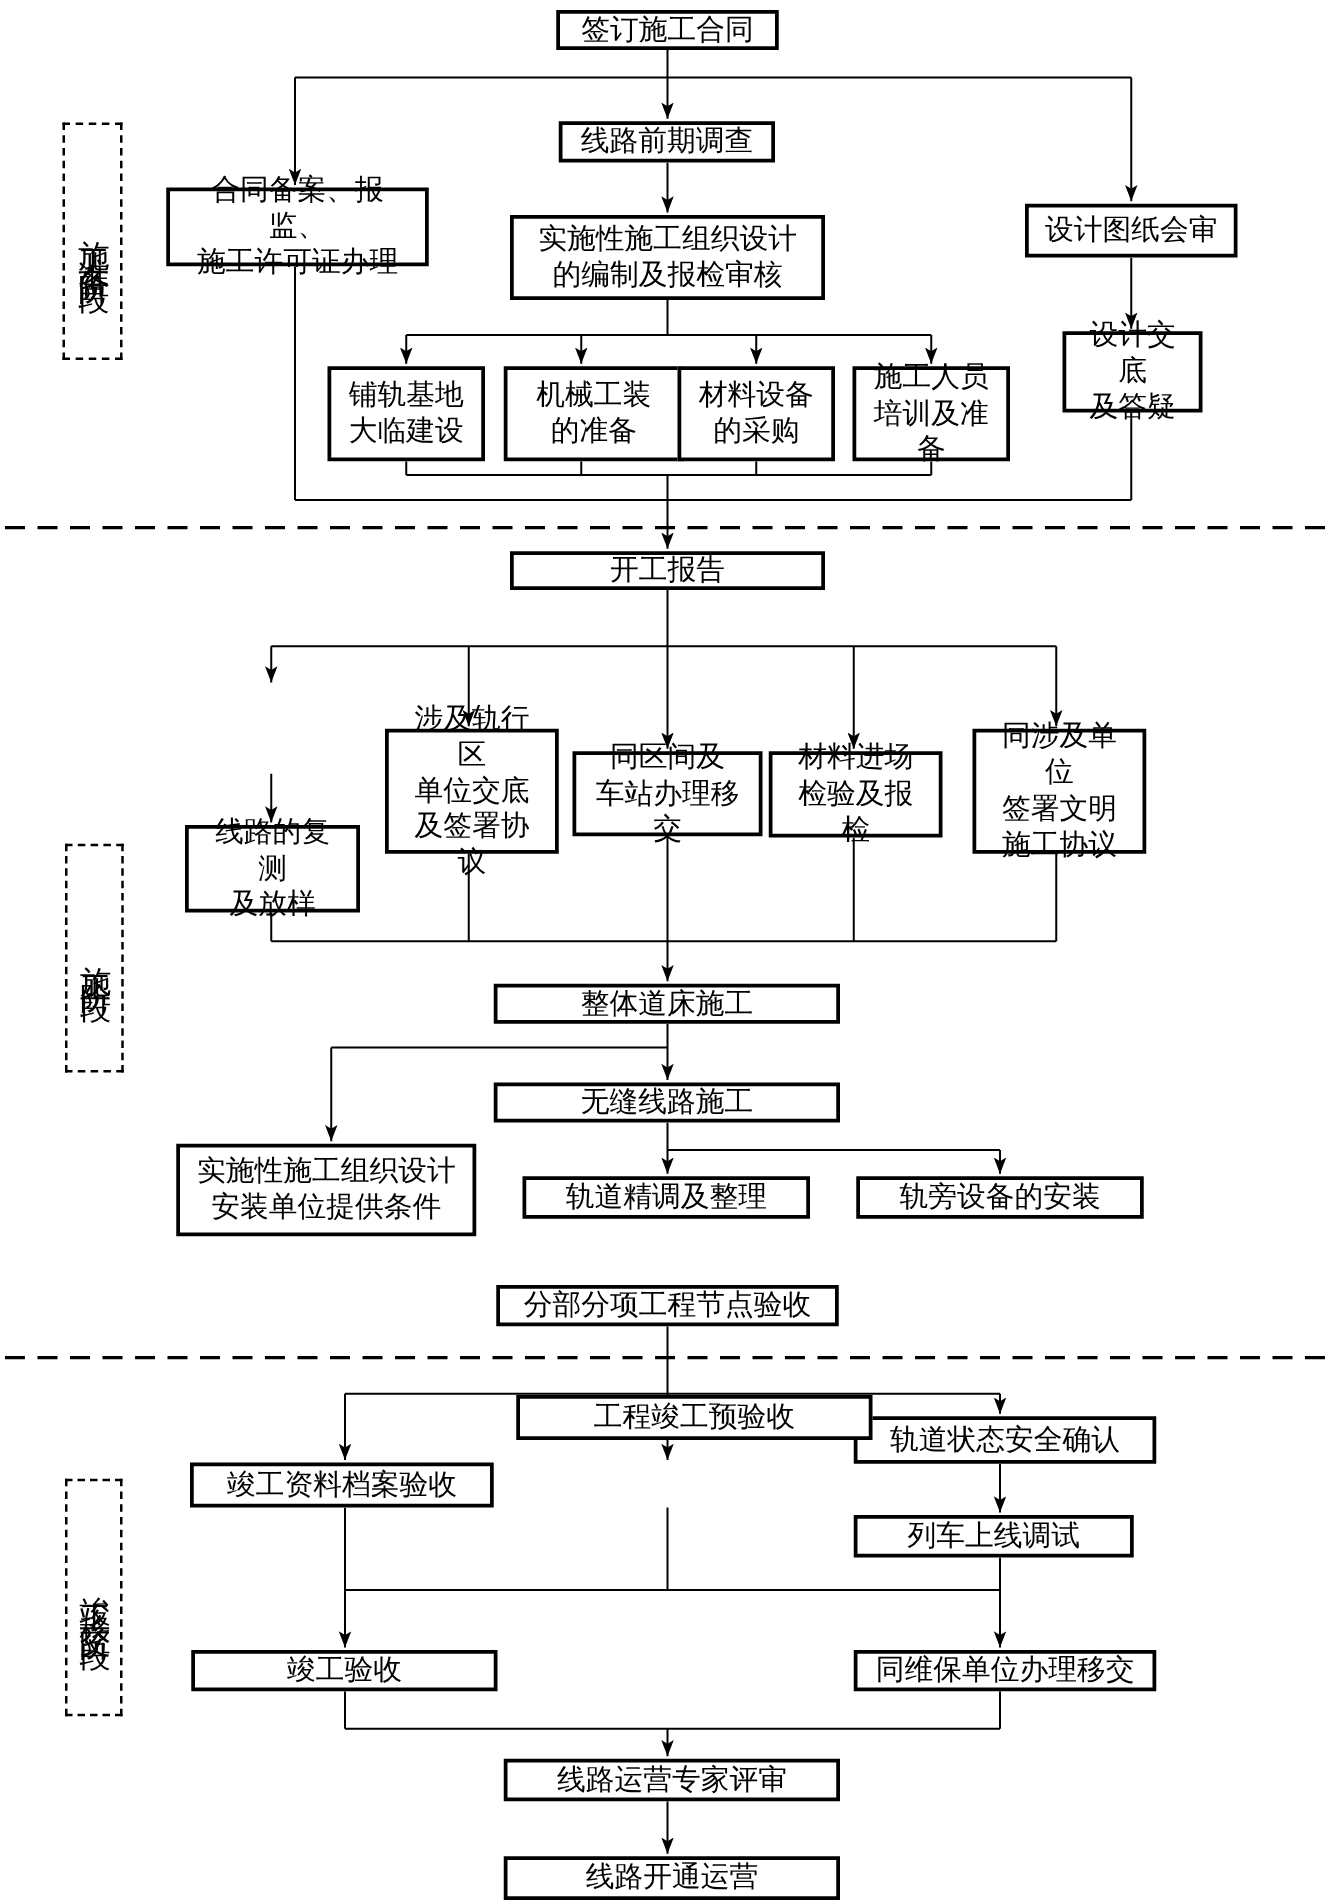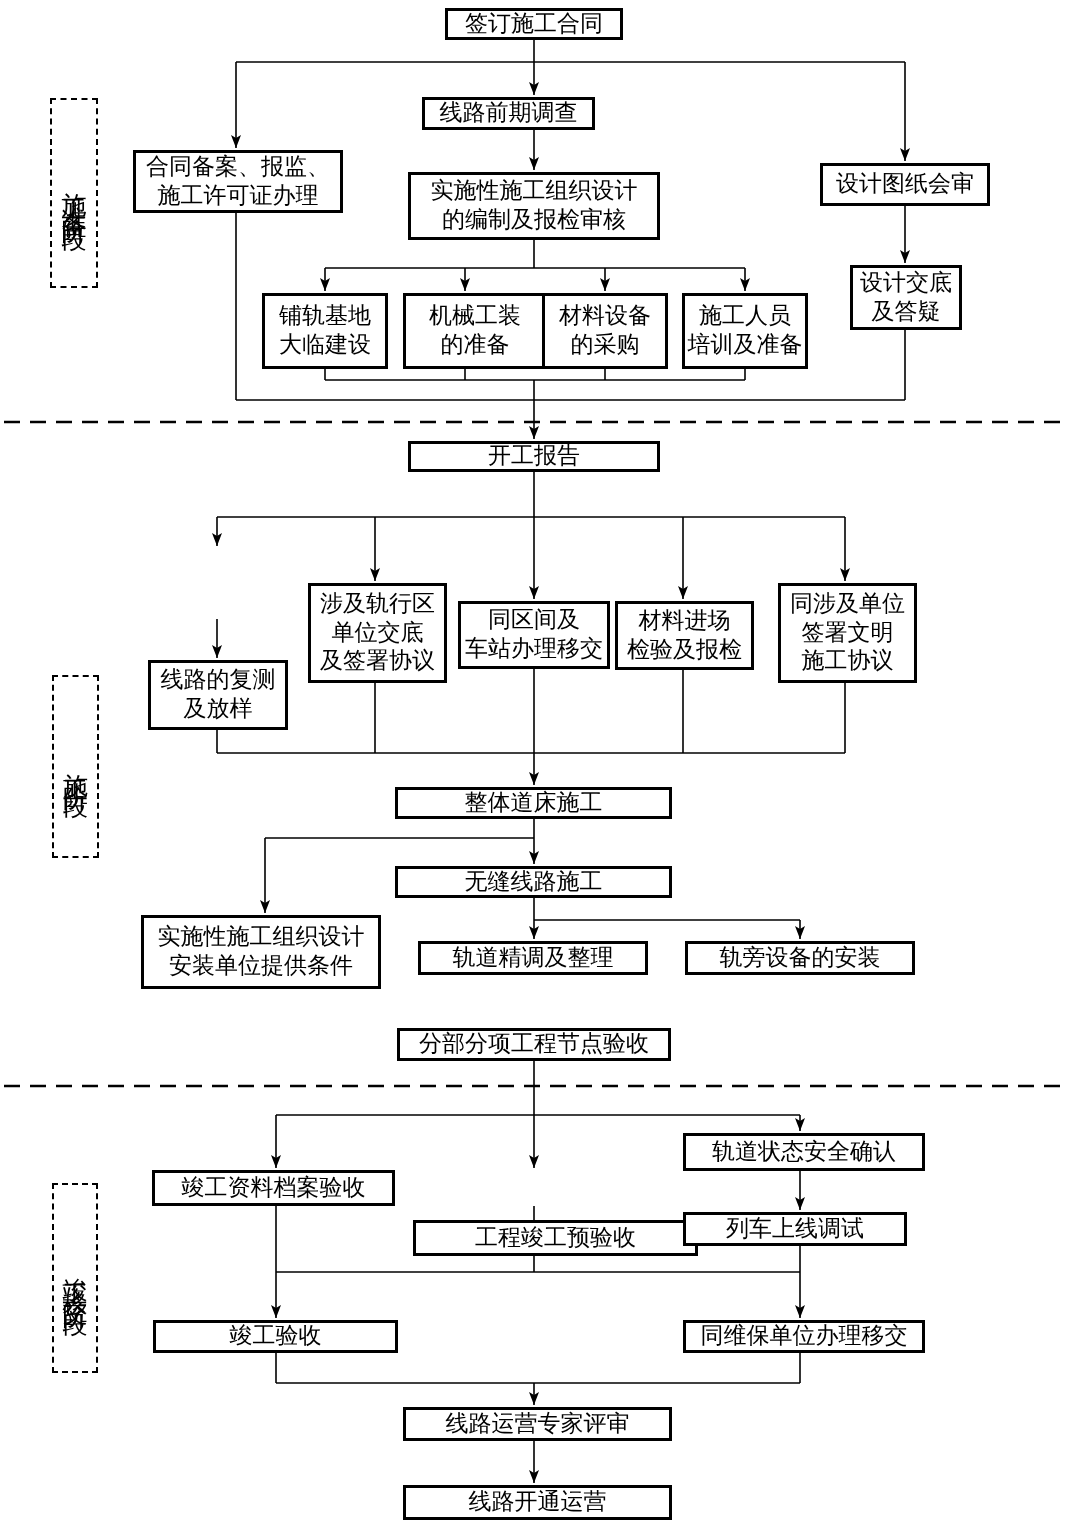--- a/index.html
+++ b/index.html
@@ -11,21 +11,21 @@
     color:#000;
     overflow:hidden;
   }
   #connectors{position:absolute;left:0;top:0;width:1068px;height:1523px;z-index:0;}
   .node{
     position:absolute;box-sizing:border-box;
     border:3px solid #000;background:#fff;
     display:flex;align-items:center;justify-content:center;
     text-align:center;white-space:pre-line;
     font-size:23px;line-height:1.26;z-index:1;
-    padding:0;
+    padding:12px;
   }
   .phase-label{
     position:absolute;box-sizing:border-box;
     border:2px dashed #000;background:#fff;
     display:flex;align-items:center;justify-content:center;
     writing-mode:vertical-rl;text-orientation:upright;
     font-size:25px;letter-spacing:7px;z-index:1;
   }
 </style>
 </head>
@@ -110,21 +110,21 @@
       <path d="M534,1383 V1405" marker-end="url(#arr)"></path>
       <path d="M534,1441 V1483" marker-end="url(#arr)"></path>
     </g>
   </svg>
 
   <div class="phase-label" style="left:50px;top:98px;width:48px;height:190px">施工准备阶段</div>
   <div class="phase-label" style="left:52px;top:675px;width:47px;height:183px">施工阶段</div>
   <div class="phase-label" style="left:52px;top:1183px;width:46px;height:190px">竣工移交阶段</div>
 
   <div class="node" style="left:445px;top:8px;width:178px;height:32px">签订施工合同</div>
-  <div class="node" style="left:422px;top:97px;width:173px;height:33px">线路前期调查</div>
+  <div class="node" style="left:447px;top:97px;width:173px;height:33px">线路前期调查</div>
   <div class="node" style="left:133px;top:150px;width:210px;height:63px">合同备案、报监、
 施工许可证办理</div>
   <div class="node" style="left:408px;top:172px;width:252px;height:68px">实施性施工组织设计
 的编制及报检审核</div>
   <div class="node" style="left:820px;top:163px;width:170px;height:43px">设计图纸会审</div>
   <div class="node" style="left:850px;top:265px;width:112px;height:65px">设计交底
 及答疑</div>
   <div class="node" style="left:262px;top:293px;width:126px;height:76px">铺轨基地
 大临建设</div>
   <div class="node" style="left:403px;top:293px;width:144px;height:76px">机械工装
@@ -150,20 +150,20 @@
   <div class="node" style="left:395px;top:787px;width:277px;height:32px">整体道床施工</div>
   <div class="node" style="left:395px;top:866px;width:277px;height:32px">无缝线路施工</div>
   <div class="node" style="left:141px;top:915px;width:240px;height:74px">实施性施工组织设计
 安装单位提供条件</div>
   <div class="node" style="left:418px;top:941px;width:230px;height:34px">轨道精调及整理</div>
   <div class="node" style="left:685px;top:941px;width:230px;height:34px">轨旁设备的安装</div>
   <div class="node" style="left:397px;top:1028px;width:274px;height:33px">分部分项工程节点验收</div>
 
   <div class="node" style="left:683px;top:1133px;width:242px;height:38px">轨道状态安全确认</div>
   <div class="node" style="left:152px;top:1170px;width:243px;height:36px">竣工资料档案验收</div>
-  <div class="node" style="left:413px;top:1220px;width:285px;height:36px">工程竣工预验收</div>
+  <div class="node" style="left:413px;top:1116px;width:285px;height:36px">工程竣工预验收</div>
   <div class="node" style="left:683px;top:1212px;width:224px;height:34px">列车上线调试</div>
   <div class="node" style="left:153px;top:1320px;width:245px;height:33px">竣工验收</div>
   <div class="node" style="left:683px;top:1320px;width:242px;height:33px">同维保单位办理移交</div>
   <div class="node" style="left:403px;top:1407px;width:269px;height:34px">线路运营专家评审</div>
   <div class="node" style="left:403px;top:1485px;width:269px;height:35px">线路开通运营</div>
 
 </div>
 
 </body></html>

